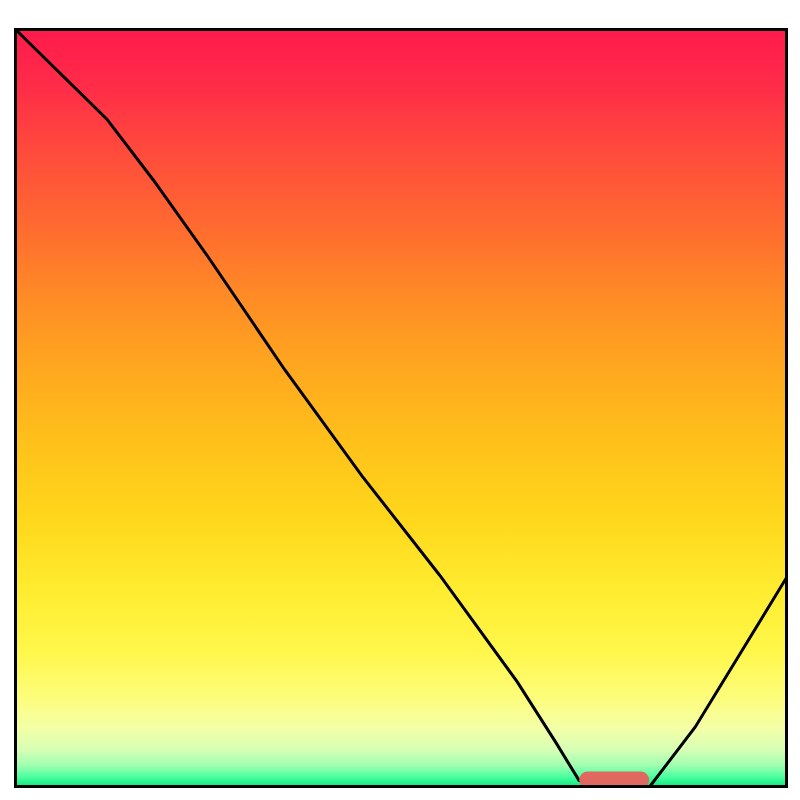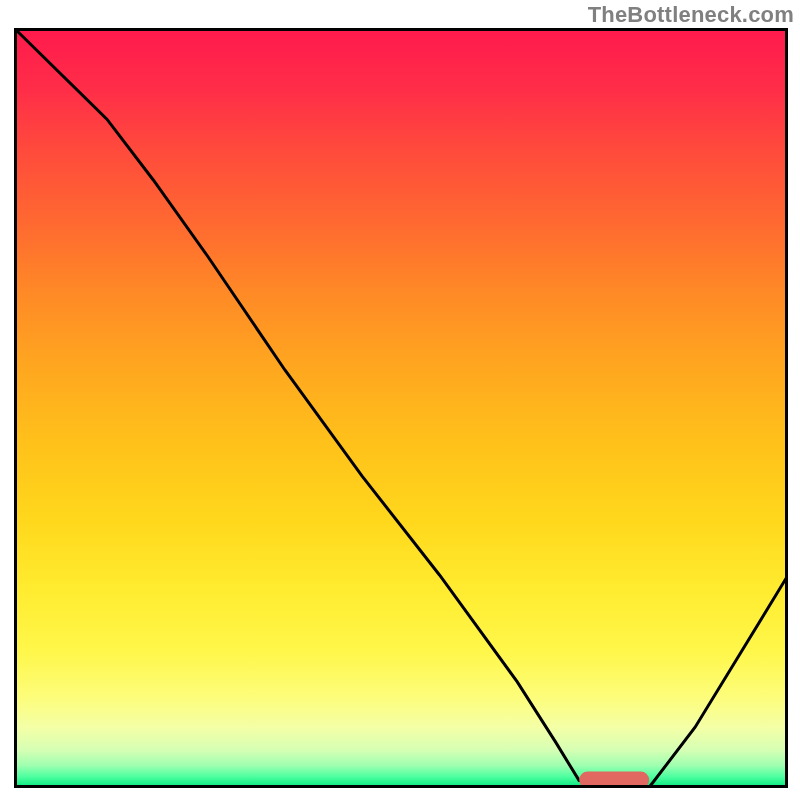--- a/index.html
+++ b/index.html
@@ -79,21 +79,20 @@
     border-radius: 9px;
     background: #e06860;
     transform: translate(-50%, -50%);
   }
 </style>
 </head>
 <body>
 
 <div class="container">
 
-  <div class="attribution">TheBottleneck.com</div>
 
   <div class="plot-area">
     <div class="gradient"></div>
 
     <svg class="curve" viewBox="0 0 774 760" preserveAspectRatio="none">
       <path id="curve-path" d="M0.0 0.0 L92.9 91.2 L139.3 152.0 L193.5 228.0 L270.9 342.0 L348.3 448.4 L425.7 547.2 L503.1 653.6 L541.8 714.4 L565.0 752.4 L603.7 760.0 L634.7 760.0 L681.1 699.2 L727.6 623.2 L774.0 547.2" fill="none" stroke="#000" stroke-width="3"></path>
     </svg>
 
     <div id="marker" class="marker" style="left: 599.85px; top: 752px; width: 69.66px;"></div>
   </div>

